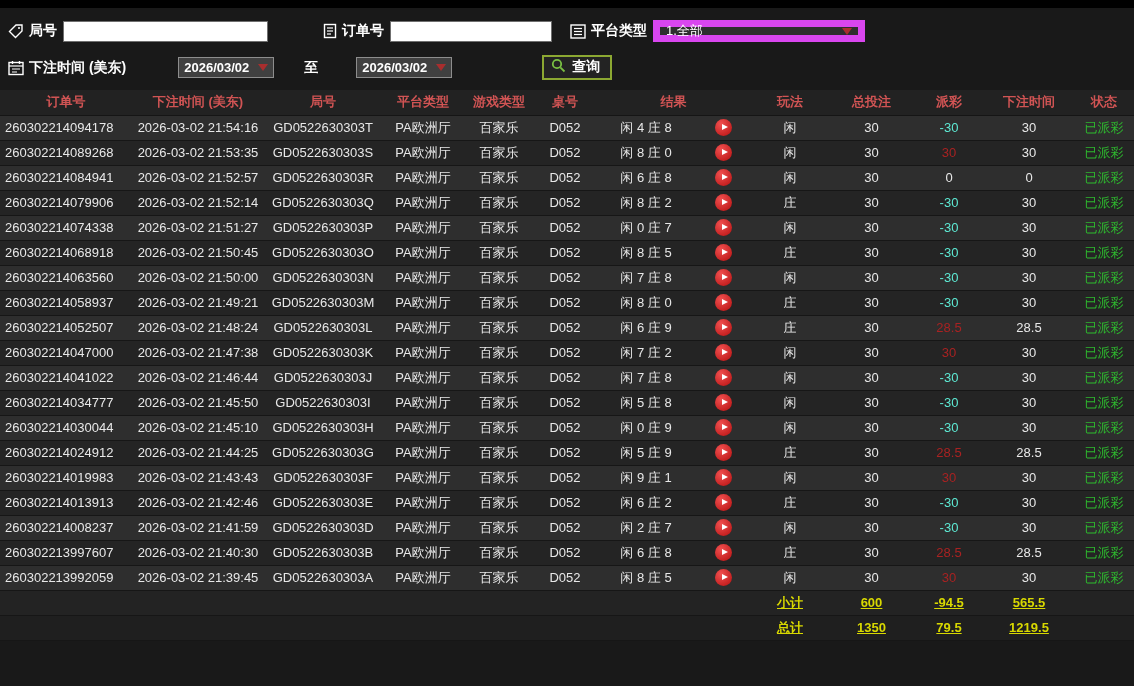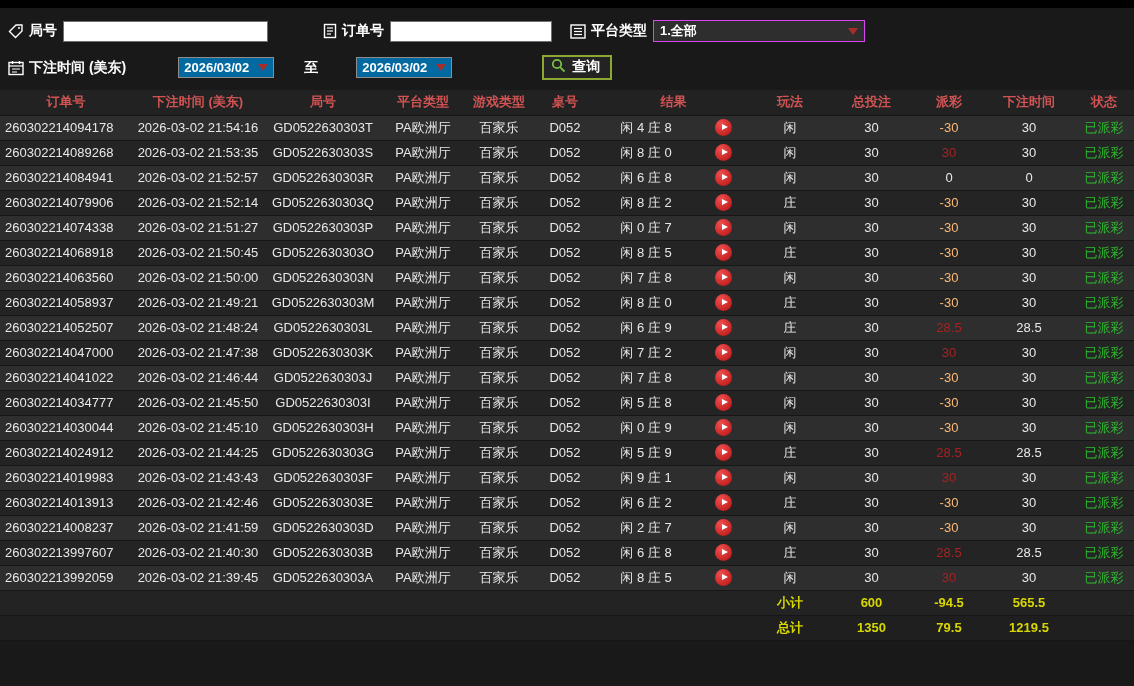--- a/index.html
+++ b/index.html
@@ -18,61 +18,61 @@
   .flabel { display: flex; align-items: center; gap: 5px; color: #fff; font-weight: bold; font-size: 14px; white-space: nowrap; }
   .ficon { display: inline-flex; }
   .ficon svg { display: block; }
   .text-input {
     width: 205px; height: 21px; background: #fff; border: 1px solid #6f6f6f;
     font-size: 13px; padding: 0 4px; color: #111; margin-left: 6px;
     font-family: "Liberation Sans", sans-serif;
   }
   .text-input.short { width: 162px; }
   .date-box {
-    width: 96px; height: 21px; background: #0369a1; border: 1px solid #8d8d8d;
+    width: 96px; height: 21px; background: #404040; border: 1px solid #8d8d8d;
     color: #fff; font-size: 13px; font-weight: bold;
     display: flex; align-items: center; justify-content: space-between;
     padding: 0 5px; cursor: pointer;
   }
   .select-box {
-    width: 212px; height: 22px; background: #2e2e2e; border: 1px solid #d946ef;
+    width: 212px; height: 22px; background: #2e2e2e; border: 7px solid #d946ef;
     color: #fff; font-size: 13px; display: flex; align-items: center;
-    justify-content: space-between; padding: 0 6px; margin-left: 6px; cursor: pointer; font-weight: bold;
+    justify-content: space-between; padding: 0 6px; margin-left: 6px; cursor: pointer;
   }
   .caret { width: 0; height: 0; border-left: 5px solid transparent; border-right: 5px solid transparent; border-top: 7px solid #a82e2e; }
   .to-label { color: #fff; font-weight: bold; font-size: 14px; }
   .search-btn {
     display: flex; align-items: flex-start; gap: 6px;
     border: 2px solid #8ca832; background: #232323; color: #fff;
     font-size: 14px; font-weight: bold; padding: 1px 10px 1px 7px; height: 25px; cursor: pointer;
     font-family: "Liberation Sans", sans-serif;
   }
 
   
   table { width: 1134px; border-collapse: collapse; table-layout: fixed; font-size: 13px; }
   th, td { height: 25px; padding: 0 3px; text-align: center; white-space: nowrap; overflow: hidden; }
   thead th { color: #d15454; font-weight: bold; background: #222222; border-bottom: 1px solid #151515; font-size: 13px; }
   tbody td { border-bottom: 1px solid #161616; }
   tbody tr:nth-child(odd)  { background: #2e2e2e; }
   tbody tr:nth-child(even) { background: #242424; }
   td.left { text-align: left; padding-left: 5px; }
   td.pos  { color: #a82222; }
-  td.neg  { color: #fdba74; text-align: center; }
+  td.neg  { color: #5eead4; text-align: center; }
   td.zero { color: #e8e8e8; }
   td.status { color: #2eb82e; }
   .play-btn {
     width: 17px; height: 17px; border-radius: 50%;
     background: radial-gradient(circle at 35% 30%, #f05050, #b50f0f);
     display: inline-block; position: relative; vertical-align: middle; cursor: pointer;
   }
   .play-btn::after {
     content: ''; position: absolute; left: 7px; top: 5px;
     border-left: 6px solid #fff; border-top: 3.5px solid transparent; border-bottom: 3.5px solid transparent;
   }
-  tfoot td { font-weight: bold; color: #d8d800; border-bottom: 1px solid #161616; }
+  tfoot td { font-weight: bold; color: #d8d800; border-bottom: 1px solid #161616; text-decoration: underline; }
   tr.subtotal-row { background: #232323; }
   tr.total-row    { background: #1f1f1f; }
 </style>
 </head>
 <body>
 
 <div class="top-strip"></div>
 
 <div class="filters">
   <div class="frow">

